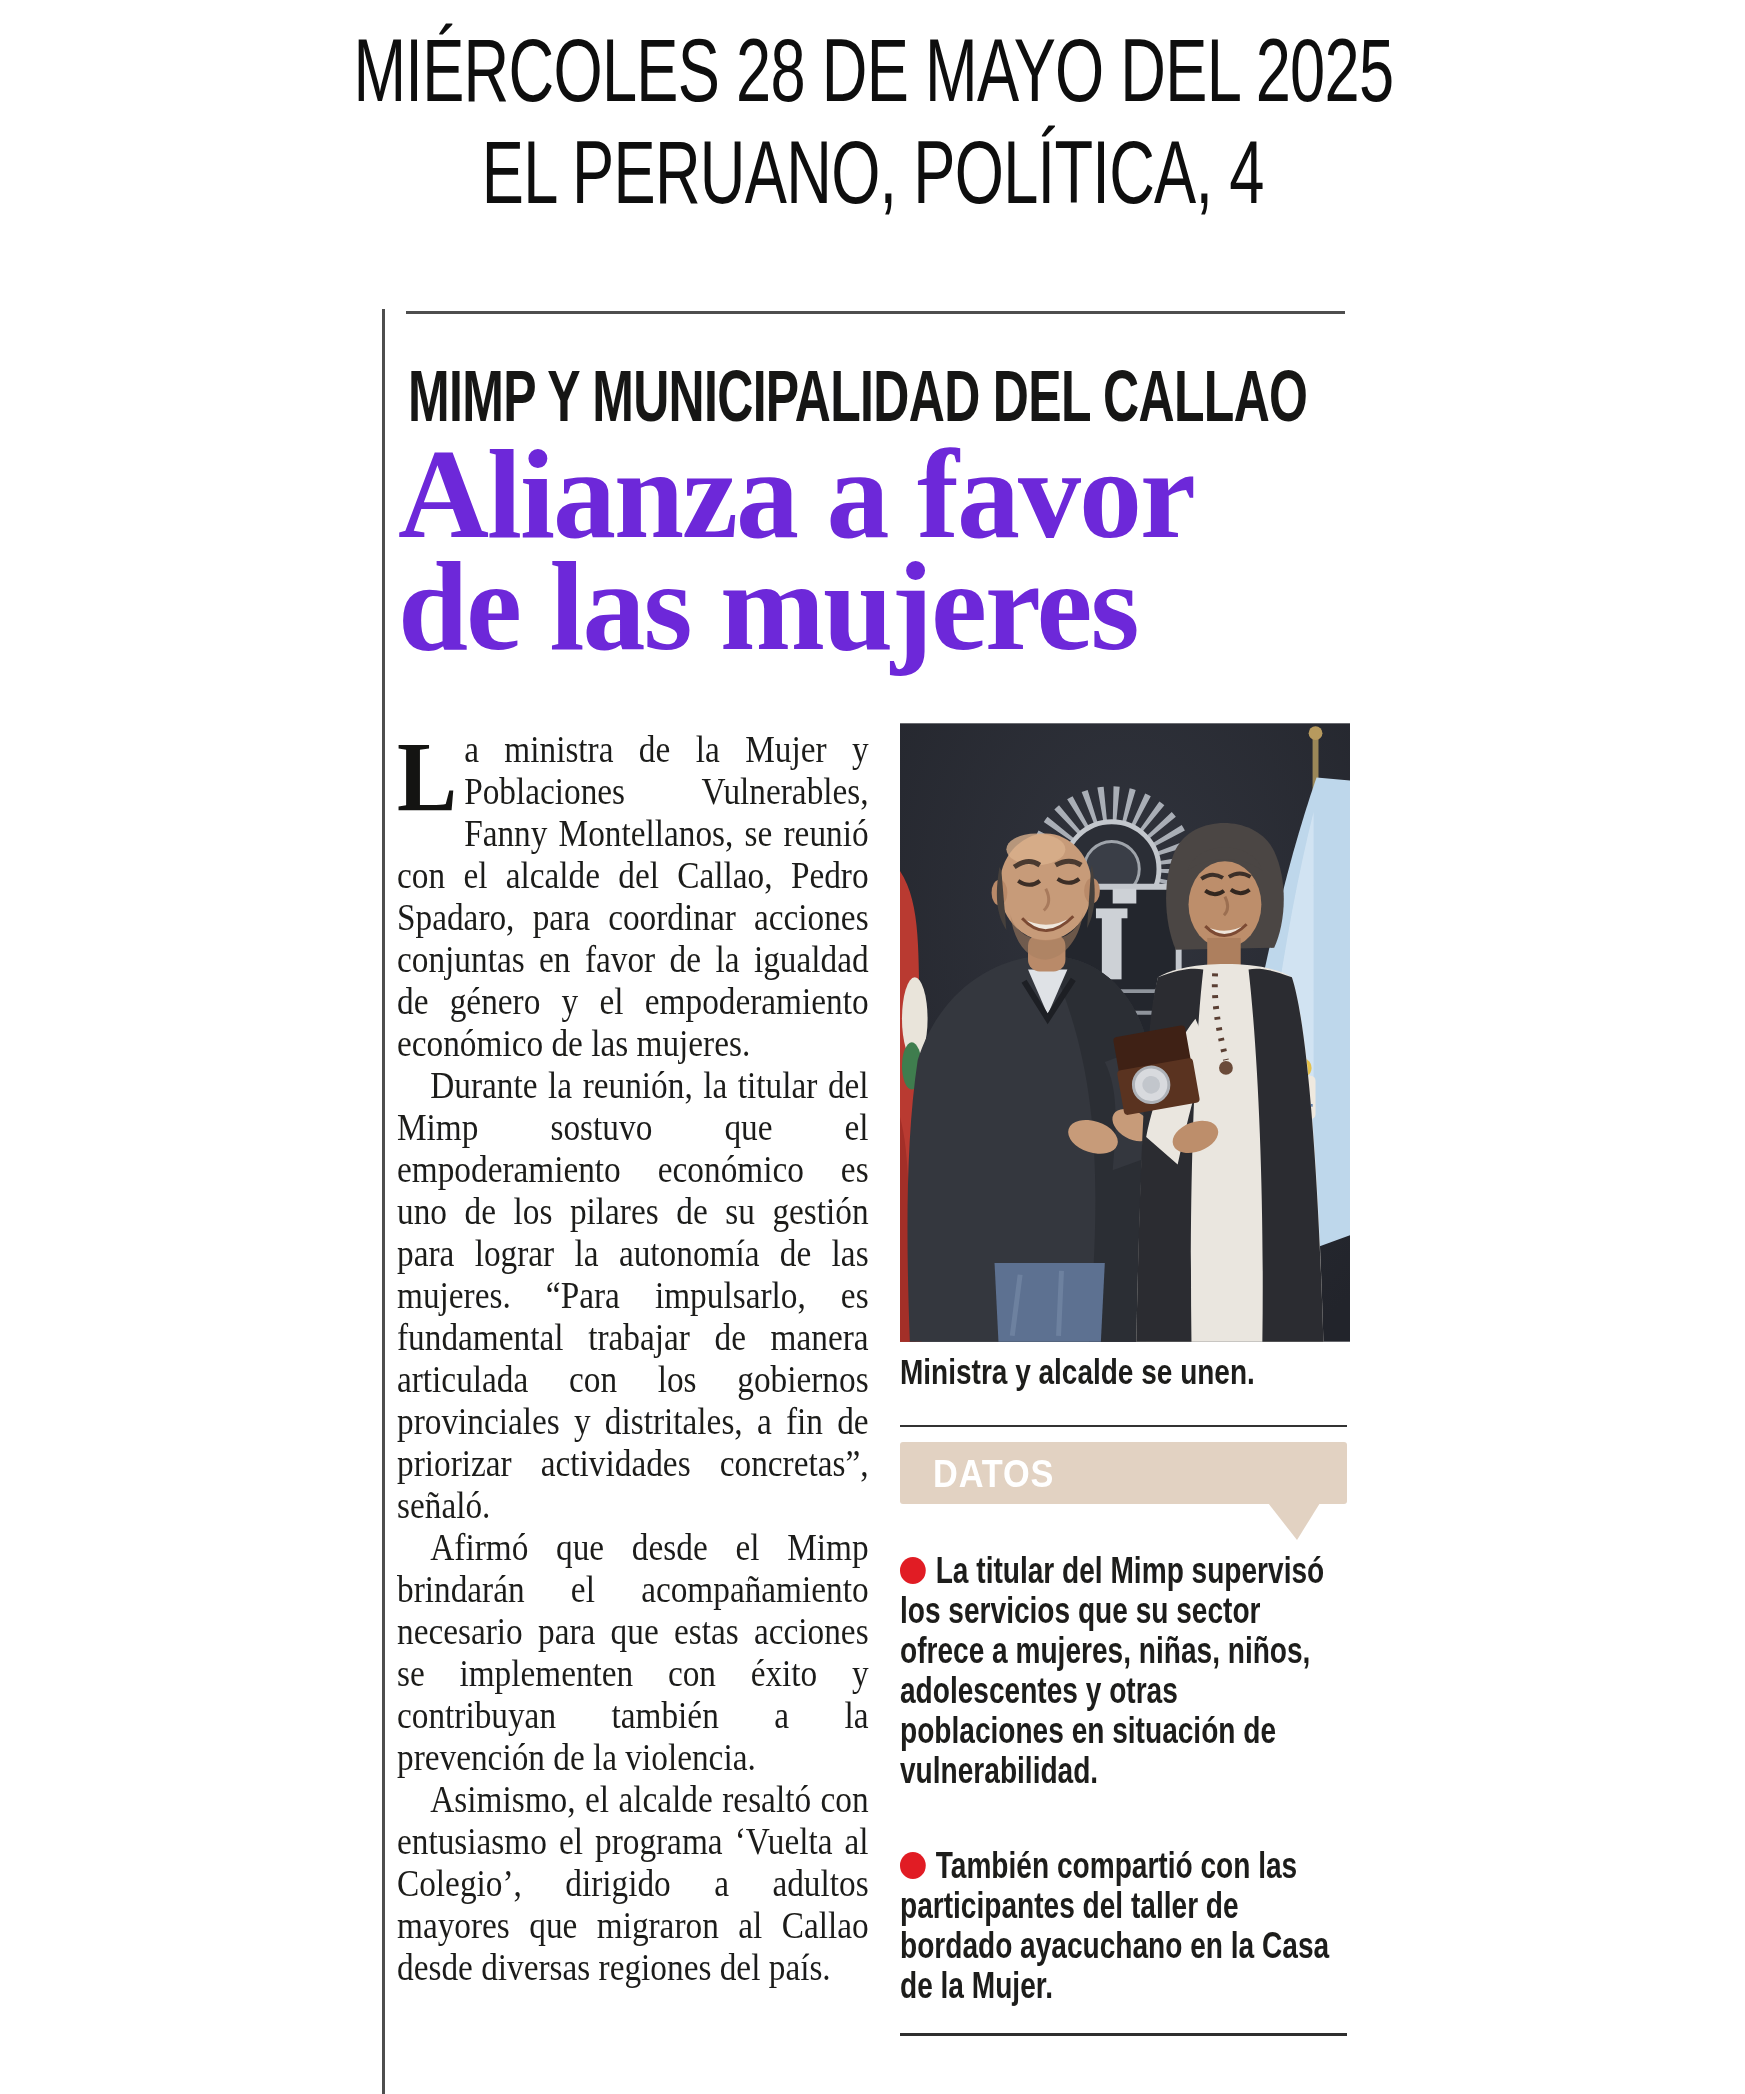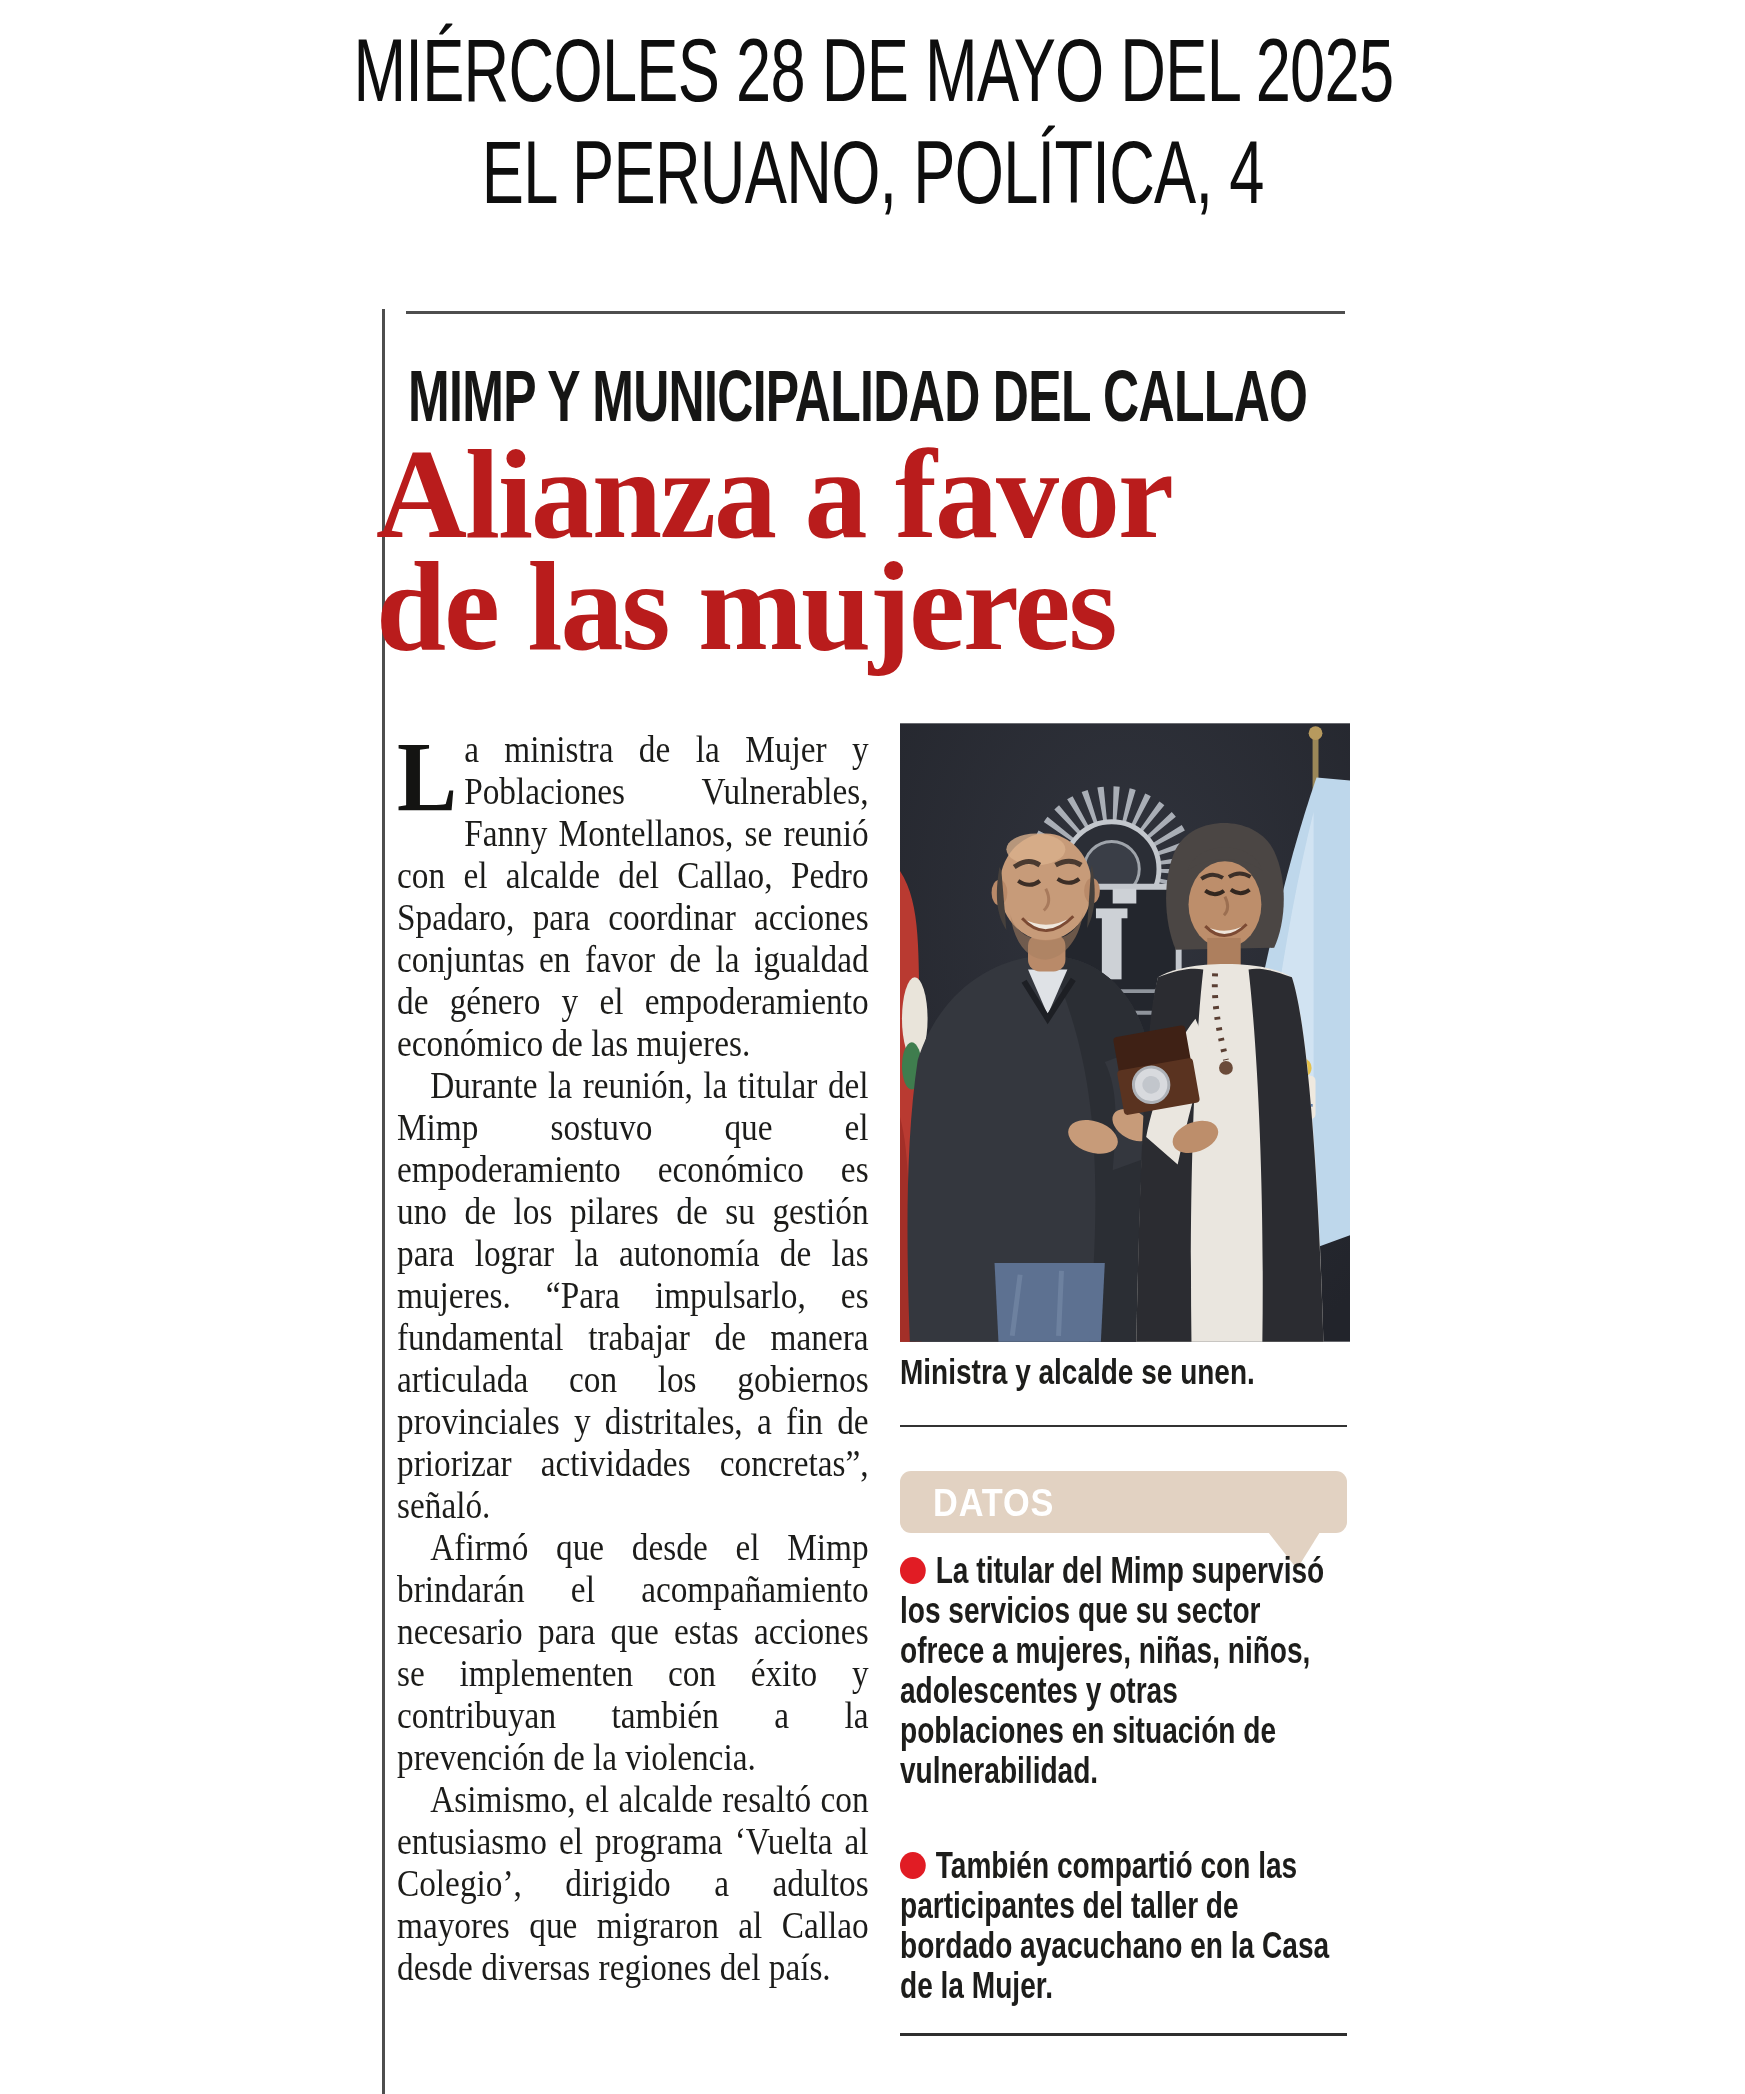--- a/index.html
+++ b/index.html
@@ -16,22 +16,22 @@
   
   .v-rule{position:absolute;left:382px;top:309px;width:3px;height:1785px;background:#4e4e4e;}
   .top-rule{position:absolute;left:406px;top:311px;width:939px;height:3px;background:#4e4e4e;}
   .cap-rule{position:absolute;left:900px;top:1425px;width:447px;height:2px;background:#333;}
   .bottom-rule{position:absolute;left:900px;top:2033px;width:447px;height:3px;background:#2e2e2e;}
 
   
   .kicker{position:absolute;left:408px;top:359px;white-space:nowrap;
           font:700 73px/73px "Liberation Sans",sans-serif;color:#161615;
           transform:scaleX(0.685);transform-origin:0 0;letter-spacing:-1px;}
-  .headline{position:absolute;left:376px;top:439px;margin:0;
-            font:700 126px/112px "Liberation Serif",serif;color:#b91c1c;letter-spacing:-2px;}
+  .headline{position:absolute;left:398px;top:439px;margin:0;
+            font:700 126px/112px "Liberation Serif",serif;color:#6d28d9;letter-spacing:-2px;}
 
   
   .bodycol{position:absolute;left:397px;top:729px;width:524px;
            transform:scaleX(0.9);transform-origin:0 0;
            font:400 37px/42px "Liberation Serif",serif;color:#1c1c1a;
            text-align:justify;}
   .bodycol p{margin:0;}
   .bodycol p.ind{text-indent:37px;}
   .dropcap{float:left;font:700 100px/83px "Liberation Serif",serif;
            margin:5.9px 7.9px 0 0;color:#141412;}
@@ -39,21 +39,21 @@
   
   .photo{position:absolute;left:900px;top:723px;width:450px;height:619px;margin:0;}
 
   
   .caption{position:absolute;left:900px;top:1352px;white-space:nowrap;
            font:700 35px/39px "Liberation Sans",sans-serif;color:#1d1d1b;
            transform:scaleX(0.8);transform-origin:0 0;}
 
   
   .datos-box{position:absolute;left:900px;top:1442px;width:447px;height:62px;
-             background:var(--datos_box,#e2d2c2);border-radius:11px;margin-top:29px;}
+             background:var(--datos_box,#e2d2c2);border-radius:3px;}
   .datos-tail{position:absolute;left:368px;top:61px;width:0;height:0;
               border-left:29.6px solid transparent;border-right:23.6px solid transparent;
               border-top:37px solid var(--datos_box,#e2d2c2);}
   .datos-title{position:absolute;left:32.5px;top:11.8px;
                font:700 39px/39px "Liberation Sans",sans-serif;color:#ffffff;
                letter-spacing:1px;transform:scaleX(0.88);transform-origin:0 0;}
 
   
   .datos-items{position:absolute;left:900px;top:1551px;width:573px;
                transform:scaleX(0.78);transform-origin:0 0;

